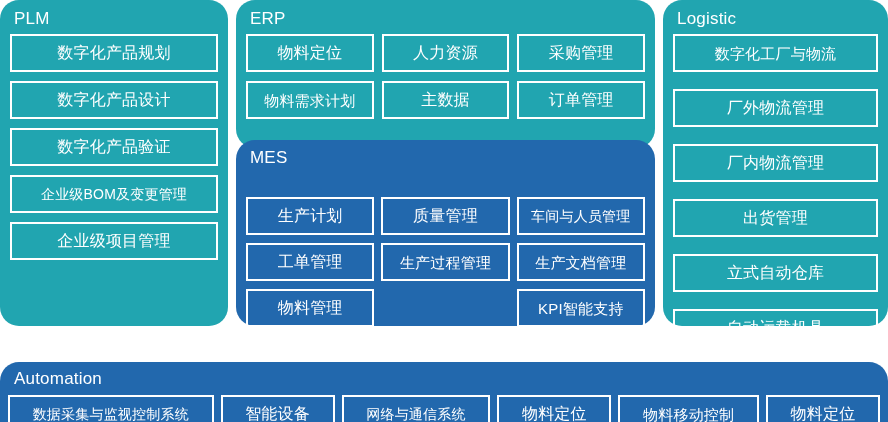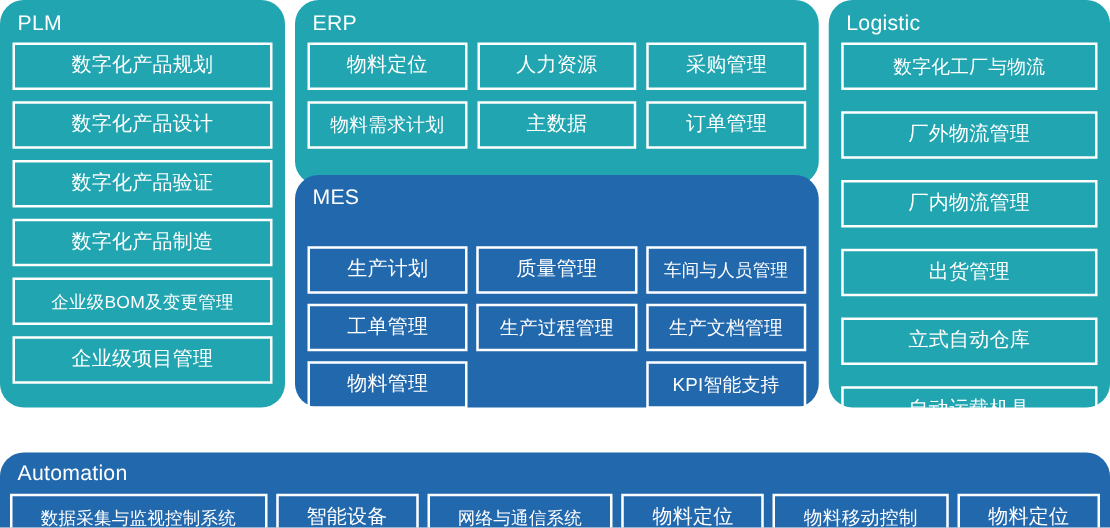--- a/index.html
+++ b/index.html
@@ -135,21 +135,20 @@
 <body>
 
 <div id="root">
 
   <section class="panel panel-teal" id="plm-panel">
     <div class="panel-title">PLM</div>
     <div class="plm-list">
       <div class="box">数字化产品规划</div>
       <div class="box">数字化产品设计</div>
       <div class="box">数字化产品验证</div>
-      <div class="box">数字化产品制造</div>
       <div class="box tighter">企业级BOM及变更管理</div>
       <div class="box">企业级项目管理</div>
     </div>
   </section>
 
   <section class="panel panel-teal" id="erp-panel">
     <div class="panel-title">ERP</div>
     <div class="erp-grid">
       <div class="box">物料定位</div>
       <div class="box">人力资源</div>

